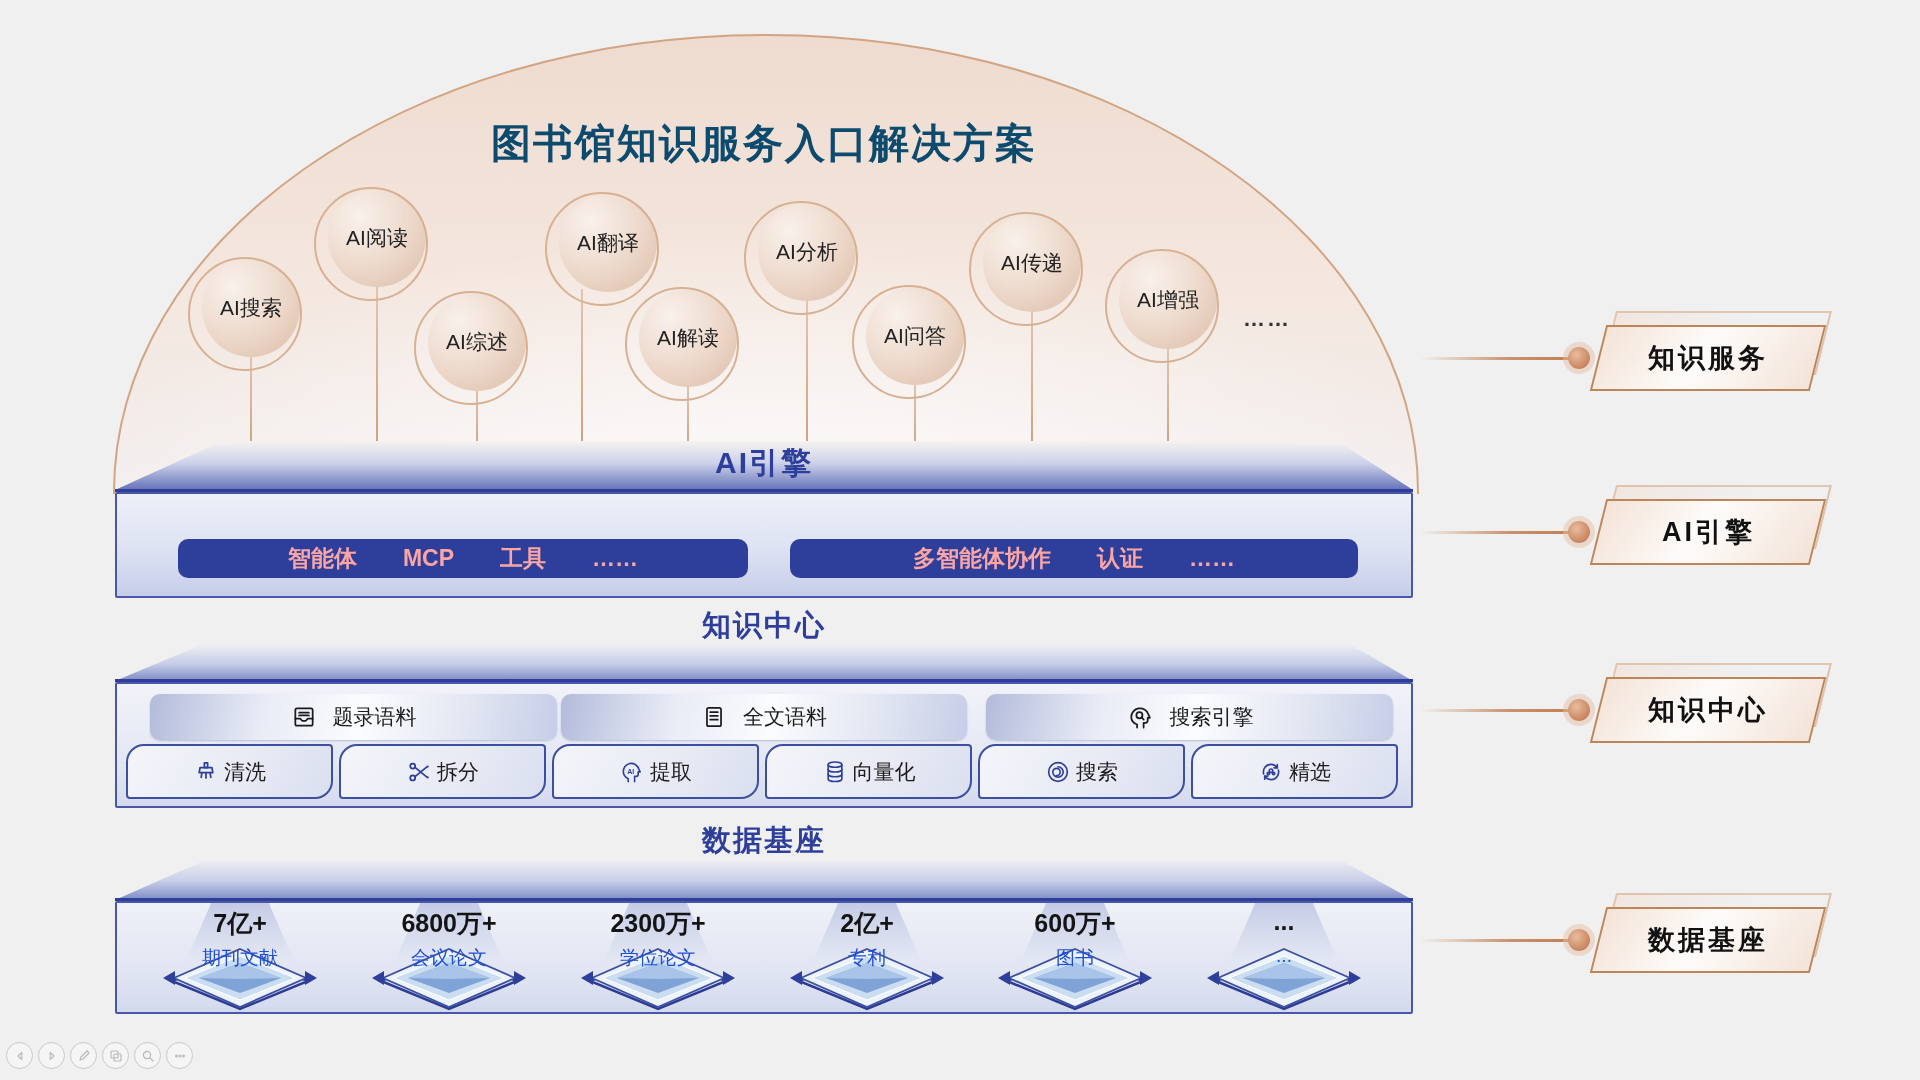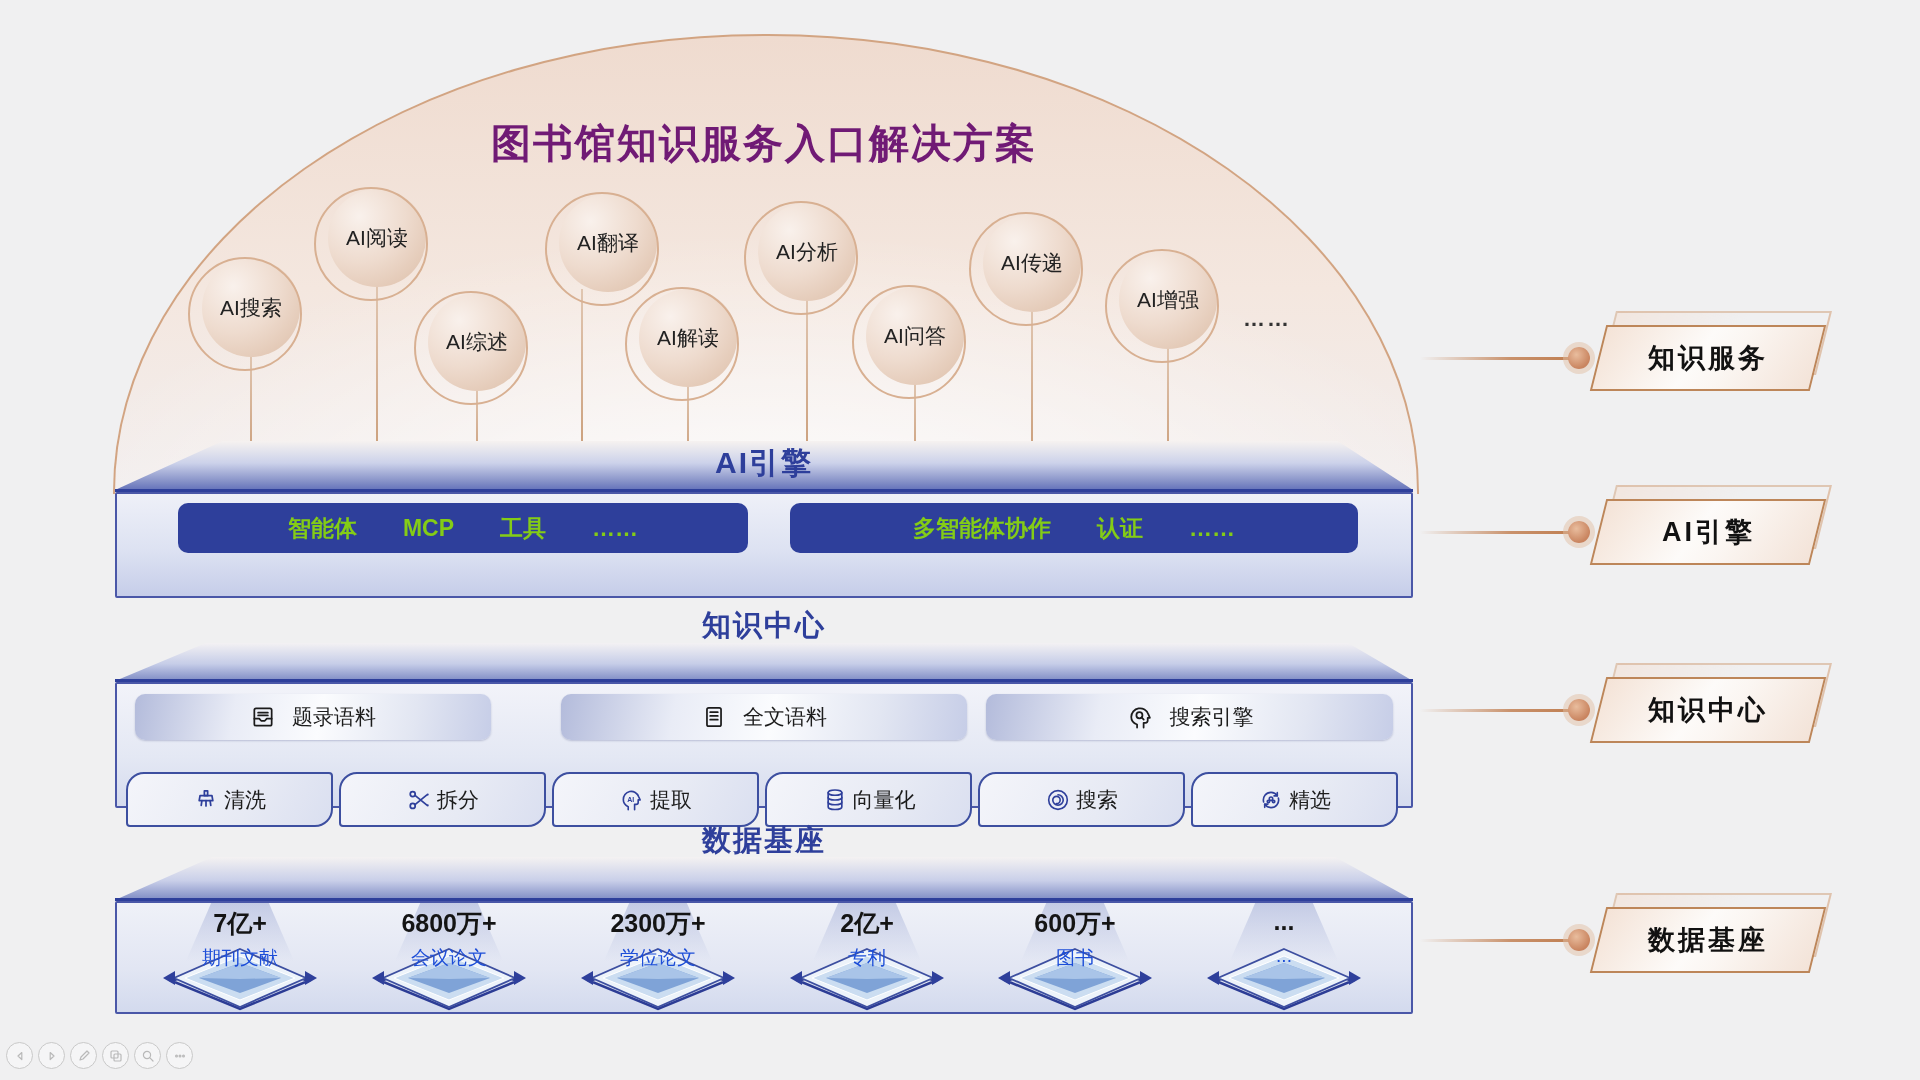--- a/index.html
+++ b/index.html
@@ -8,21 +8,21 @@
 
   
   .dome{position:absolute;left:113px;top:34px;width:1302px;height:458px;
     border:2px solid #d2a482;border-bottom:none;
     border-radius:651px 651px 0 0 / 458px 458px 0 0;
     background:
       radial-gradient(ellipse 120% 150% at 50% 115%, rgba(255,255,255,.95) 0%, rgba(255,255,255,0) 48%),
       linear-gradient(180deg,#efdbcf 0%,#f4e7df 55%,#f2eeee 100%);
     z-index:1;}
   .main-title{position:absolute;left:113px;top:116px;width:1302px;text-align:center;
-    font-size:40px;font-weight:bold;color:#701a75;letter-spacing:2px;z-index:4;}
+    font-size:40px;font-weight:bold;color:#0c4a6e;letter-spacing:2px;z-index:4;}
 
   .stem{position:absolute;width:2px;background:linear-gradient(180deg,#e0c6b1,#c99b76);z-index:2;}
 
   .bubble{position:absolute;width:98px;height:98px;border-radius:50%;
     display:flex;align-items:center;justify-content:center;
     font-size:21px;color:#222;z-index:3;
     background:radial-gradient(circle at 32% 28%, #f9f1ec 0%, #eedbce 48%, #dcbda6 100%);}
   .bubble::before{content:"";position:absolute;inset:-2px -2px -14px -14px;
     border:2px solid #d8b092;border-radius:50%;z-index:-1;}
   .dome-ellipsis{position:absolute;left:1243px;top:306px;width:100px;
@@ -51,33 +51,33 @@
   #kc-label{top:606px;font-size:29px;}
 
   #db-top{top:857px;height:43px;clip-path:polygon(7.5% 0,94% 0,100% 100%,0 100%);
     background:linear-gradient(180deg,#f4f2f2 0%,#c9cfe9 55%,#7e8bc4 100%);}
   #db-edge{top:898px;}
   #db-front{top:901px;height:113px;
     background:linear-gradient(180deg,#eff1f8 0%,#e2e6f3 60%,#d3daee 100%);}
   #db-label{top:821px;font-size:29px;}
 
   
-  .pill{position:absolute;top:503px;height:50px;background:#2e3f9b;border-radius:10px;
+  .pill{position:absolute;top:539px;height:39px;background:#2e3f9b;border-radius:10px;
     display:flex;align-items:center;justify-content:center;gap:46px;
-    color:#84cc16;font-weight:bold;font-size:23px;z-index:5;}
+    color:#fca5a5;font-weight:bold;font-size:23px;z-index:5;}
   #pill-left{left:178px;width:570px;}
   #pill-right{left:790px;width:568px;}
 
   
   .src-bar{position:absolute;top:694px;height:46px;border-radius:10px;
     display:flex;align-items:center;justify-content:center;gap:16px;
     font-size:21px;color:#1c1c1c;z-index:5;
     background:linear-gradient(100deg,#b3bbdb 0%,#e9ecf6 28%,#fbfcfe 52%,#e2e6f2 78%,#c6cde7 100%);
     box-shadow:0 1px 2px rgba(80,90,140,.3);}
-  .step-tab{position:absolute;top:772px;width:207px;height:55px;
+  .step-tab{position:absolute;top:744px;width:207px;height:55px;
     border:2px solid #3d4fa0;border-radius:18px 4px 18px 4px;box-sizing:border-box;
     display:flex;align-items:center;justify-content:center;gap:5px;
     font-size:21px;color:#1c1c1c;z-index:5;
     background:linear-gradient(120deg,#f4f5fa 0%,#e7eaf4 60%,#dadff0 100%);}
   .icon svg{display:block;}
 
   
   .db-col{position:absolute;top:901px;width:180px;height:112px;z-index:5;}
   .db-beam{position:absolute;left:30px;top:2px;width:120px;height:58px;
     clip-path:polygon(26% 0,74% 0,95% 100%,5% 100%);
@@ -153,21 +153,21 @@
     <span>多智能体协作</span>
     <span>认证</span>
     <span>……</span>
   </div>
 
   <div class="layer-label" id="kc-label">知识中心</div>
   <div class="face-top" id="kc-top"></div>
   <div class="edge" id="kc-edge"></div>
   <div class="face-front" id="kc-front"></div>
 
-  <div class="src-bar" style="left:135px;width:356px">
+  <div class="src-bar" style="left:150px;width:407px">
     <span class="icon">
       <svg width="26" height="26" viewBox="0 0 24 24" fill="none" stroke="#1b1b1b" stroke-width="1.6" stroke-linejoin="round" stroke-linecap="round">
         <rect x="4" y="4" width="16" height="16" rx="1.6"></rect>
           <path d="M7.5 8h9M7.5 10.5h9"></path>
           <path d="M4 13.5h4.5l1.8 2h3.4l1.8-2H20"></path>
       </svg>
       </span>
     <span>题录语料</span>
   </div>
   <div class="src-bar" style="left:561px;width:406px">

